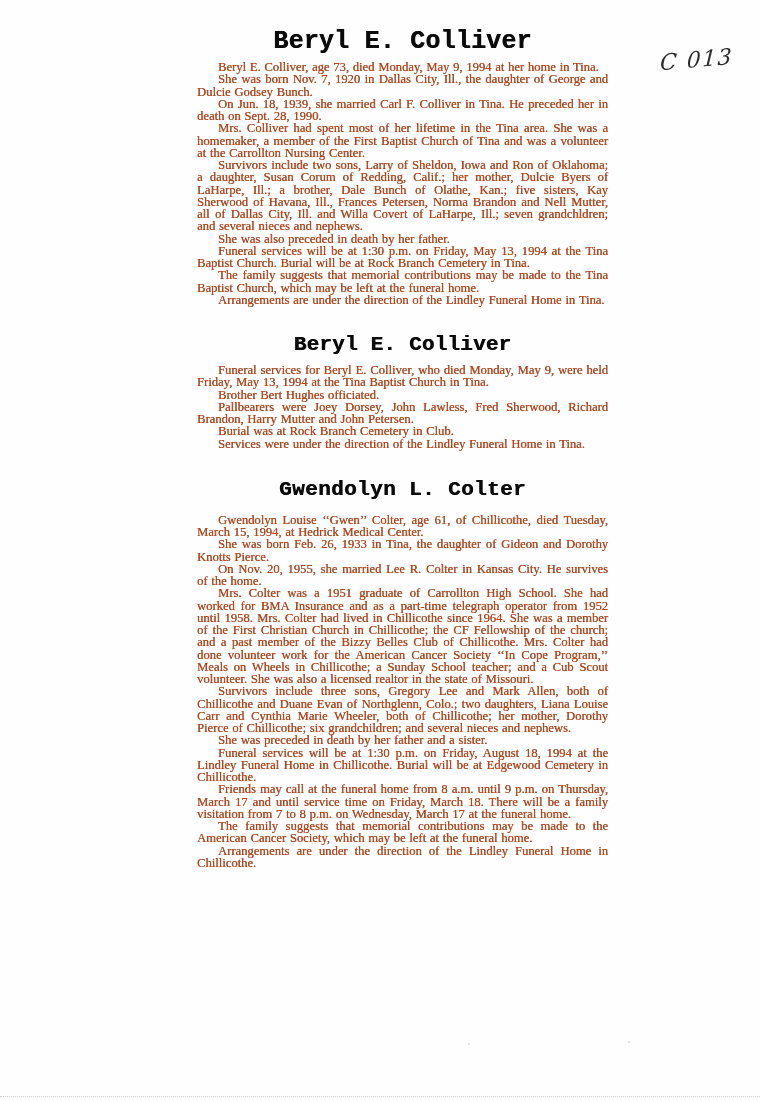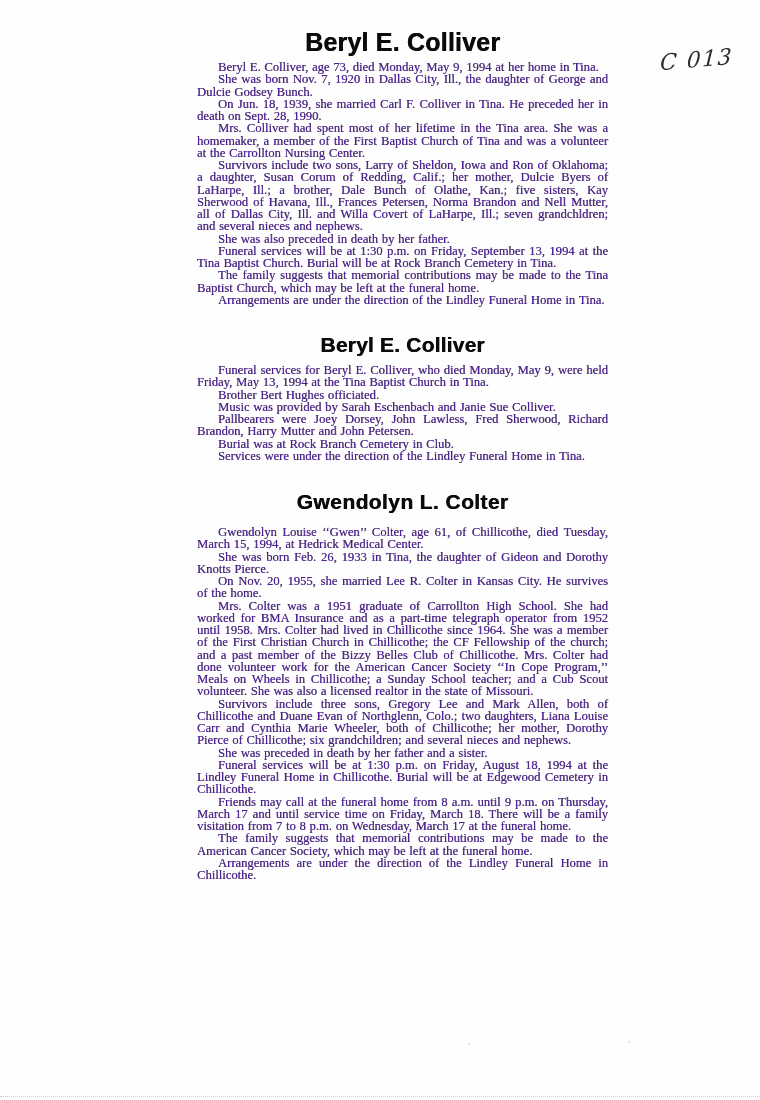--- a/index.html
+++ b/index.html
@@ -17,38 +17,38 @@
     background: #fefefe;
     font-family: "Liberation Serif", serif;
   }
   .column {
     position: absolute;
     left: 197px;
     top: 28px;
     width: 411px;
   }
   .obit-title {
-    font-family: Liberation Sans, sans-serif;
+    font-family: Liberation Mono, monospace;
     font-weight: bold;
     text-align: center;
     color: #0b0b0b;
     text-shadow: 0.5px 0 0 #0b0b0b;
     margin: 0;
     letter-spacing: 0.2px;
   }
   .t1 { font-size: 25px; line-height: 28px; margin-bottom: 5px; }
   .t2 { font-size: 21px; line-height: 24px; margin-top: 27px; margin-bottom: 7px; }
   .t3 { font-size: 21px; line-height: 33px; margin-top: 23px; margin-bottom: 8px; letter-spacing: 0.4px; }
   .obit-body p {
     font-size: 12.6px;
     line-height: 12.25px;
     text-align: justify;
     text-indent: 21px;
     margin: 0;
-    color: #4c1d95;
+    color: #c2410c;
     text-shadow: 0.35px 0.15px 0.25px rgba(10,10,10,0.55);
     word-spacing: 0.6px;
   }
   .annotation {
     position: absolute;
     left: 660px;
     top: 47px;
     font-family: "DejaVu Serif", serif;
     font-style: italic;
     font-size: 22px;
@@ -86,32 +86,31 @@
 
     <article>
       <h1 class="obit-title t1">Beryl E. Colliver</h1>
       <div class="obit-body">
         <p>Beryl E. Colliver, age 73, died Monday, May 9, 1994 at her home in Tina.</p>
         <p>She was born Nov. 7, 1920 in Dallas City, Ill., the daughter of George and Dulcie Godsey Bunch.</p>
         <p>On Jun. 18, 1939, she married Carl F. Colliver in Tina. He preceded her in death on Sept. 28, 1990.</p>
         <p>Mrs. Colliver had spent most of her lifetime in the Tina area. She was a homemaker, a member of the First Baptist Church of Tina and was a volunteer at the Carrollton Nursing Center.</p>
         <p>Survivors include two sons, Larry of Sheldon, Iowa and Ron of Oklahoma; a daughter, Susan Corum of Redding, Calif.; her mother, Dulcie Byers of LaHarpe, Ill.; a brother, Dale Bunch of Olathe, Kan.; five sisters, Kay Sherwood of Havana, Ill., Frances Petersen, Norma Brandon and Nell Mutter, all of Dallas City, Ill. and Willa Covert of LaHarpe, Ill.; seven grandchldren; and several nieces and nephews.</p>
         <p>She was also preceded in death by her father.</p>
-        <p>Funeral services will be at 1:30 p.m. on Friday, September 13, 1994 at the Tina Baptist Church. Burial will be at Rock Branch Cemetery in Tina.</p>
+        <p>Funeral services will be at 1:30 p.m. on Friday, May 13, 1994 at the Tina Baptist Church. Burial will be at Rock Branch Cemetery in Tina.</p>
         <p>The family suggests that memorial contributions may be made to the Tina Baptist Church, which may be left at the funeral home.</p>
         <p>Arrangements are under the direction of the Lindley Funeral Home in Tina.</p>
       </div>
     </article>
 
     <article>
       <h1 class="obit-title t2">Beryl E. Colliver</h1>
       <div class="obit-body">
         <p>Funeral services for Beryl E. Colliver, who died Monday, May 9, were held Friday, May 13, 1994 at the Tina Baptist Church in Tina.</p>
         <p>Brother Bert Hughes officiated.</p>
-        <p>Music was provided by Sarah Eschenbach and Janie Sue Colliver.</p>
         <p>Pallbearers were Joey Dorsey, John Lawless, Fred Sherwood, Richard Brandon, Harry Mutter and John Petersen.</p>
         <p>Burial was at Rock Branch Cemetery in Club.</p>
         <p>Services were under the direction of the Lindley Funeral Home in Tina.</p>
       </div>
     </article>
 
     <article>
       <h1 class="obit-title t3">Gwendolyn L. Colter</h1>
       <div class="obit-body">
         <p>Gwendolyn Louise ‘‘Gwen’’ Colter, age 61, of Chillicothe, died Tuesday, March 15, 1994, at Hedrick Medical Center.</p>

